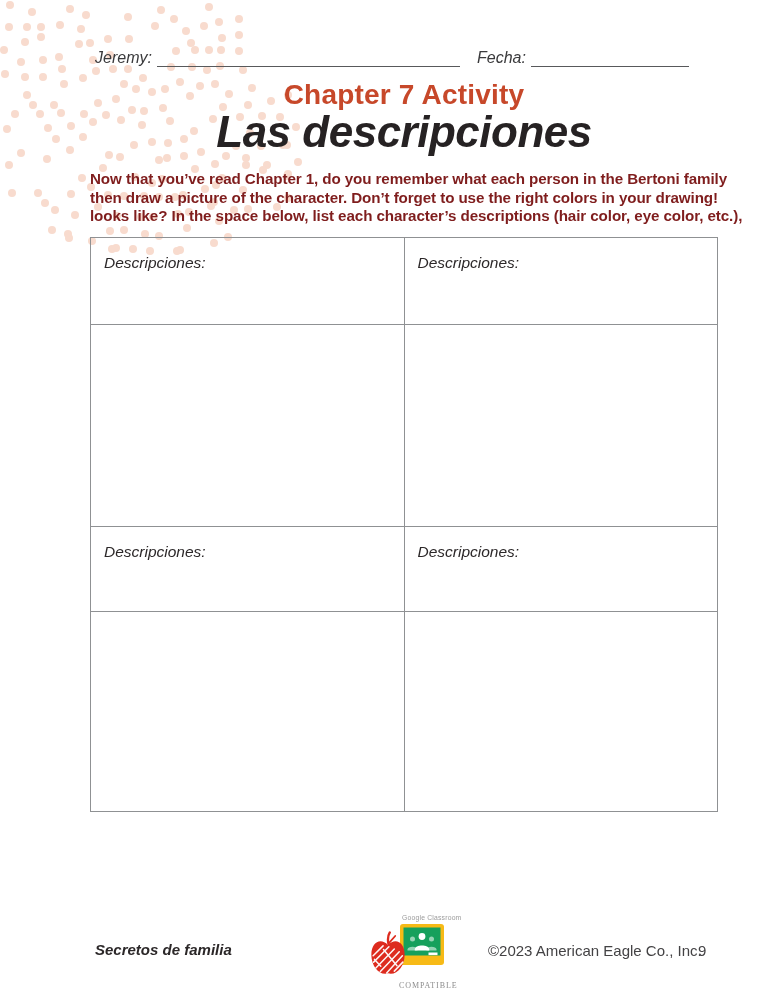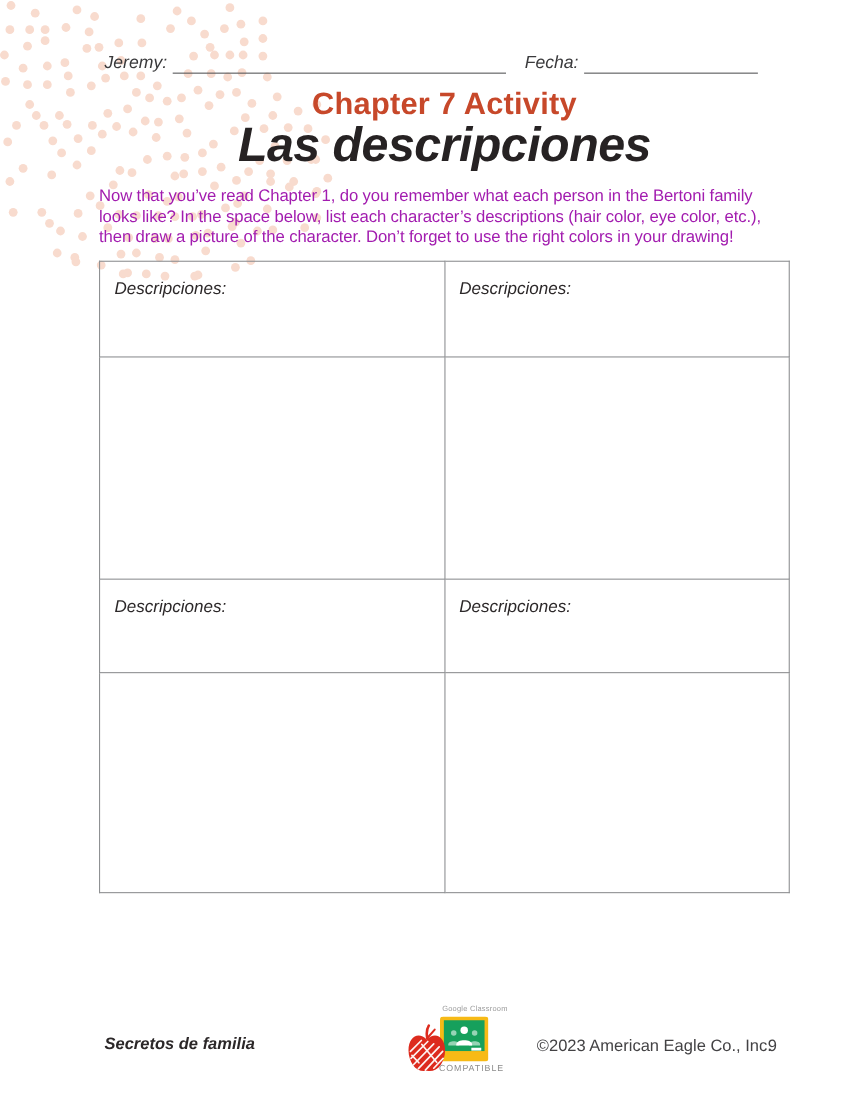--- a/index.html
+++ b/index.html
@@ -28,21 +28,21 @@
     font-size:28px;font-weight:bold;color:#c7482a;letter-spacing:0.2px;
   }
   .main-title{
     position:absolute;left:90px;top:107px;width:628px;text-align:center;
     font-size:44px;font-weight:bold;font-style:italic;color:#262223;letter-spacing:-0.5px;
   }
 
   
   .instructions{
     position:absolute;left:90px;top:170px;width:640px;
-    font-size:15.2px;font-weight:normal;line-height:18.6px;color:#a21caf;letter-spacing:-0.1px;
+    font-size:15.2px;font-weight:bold;line-height:18.6px;color:#7f1d1d;letter-spacing:-0.1px;
   }
   .instructions div{white-space:nowrap;}
 
   
   table.char-table{
     position:absolute;left:90px;top:237px;width:628px;
     border-collapse:collapse;table-layout:fixed;background:transparent;
   }
   table.char-table td{
     border:1px solid #8f9193;padding:0;vertical-align:top;background:transparent;
@@ -62,21 +62,21 @@
 
   
   .book-title{position:absolute;left:95px;top:941px;font-weight:bold;font-style:italic;font-size:15px;color:#2b2728;}
   .copyright{position:absolute;left:488px;top:942px;font-size:15px;color:#434244;}
   .page-num{position:absolute;left:698px;top:942px;font-size:15px;color:#434244;}
 
   .badge-wrap{position:absolute;left:366px;top:908px;width:104px;height:80px;}
   .gc-label{position:absolute;left:36px;top:6px;font-size:6.8px;color:#9b9b9b;white-space:nowrap;letter-spacing:0.2px;}
   .gc-icon{position:absolute;left:34px;top:16px;}
   .apple-icon{position:absolute;left:4px;top:23px;}
-  .compat-label{position:absolute;left:33px;top:59px;font-size:8px;color:#8c8c8c;letter-spacing:0.9px;}
+  .compat-label{position:absolute;left:33px;top:73px;font-size:8px;color:#8c8c8c;letter-spacing:0.9px;font-family:Liberation Serif, serif;}
 </style>
 </head>
 <body>
 
 <div class="page">
 
   <div class="dots">
       <i class="dot" style="left: 172.343px; top: 46.9386px; background: rgb(248, 219, 206);"></i>
       <i class="dot" style="left: 166.942px; top: 62.8264px; background: rgb(248, 219, 206);"></i>
       <i class="dot" style="left: 139.024px; top: 73.6031px; background: rgb(248, 219, 206);"></i>
@@ -262,22 +262,22 @@
     </div>
     <div class="field field-fecha">
       <span>Fecha:</span><span class="fill-line line-fecha"></span>
     </div>
 
     <div class="activity-title">Chapter 7 Activity</div>
     <div class="main-title">Las descripciones</div>
 
     <div class="instructions">
       <div>Now that you’ve read Chapter 1, do you remember what each person in the Bertoni family</div>
+      <div>then draw a picture of the character. Don’t forget to use the right colors in your drawing!</div>
       <div>looks like? In the space below, list each character’s descriptions (hair color, eye color, etc.),</div>
-      <div>then draw a picture of the character. Don’t forget to use the right colors in your drawing!</div>
     </div>
 
     <table class="char-table">
       <tbody>
         <tr class="desc desc1">
           <td>Descripciones:</td>
           <td>Descripciones:</td>
         </tr>
         <tr class="draw1">
           <td></td>

